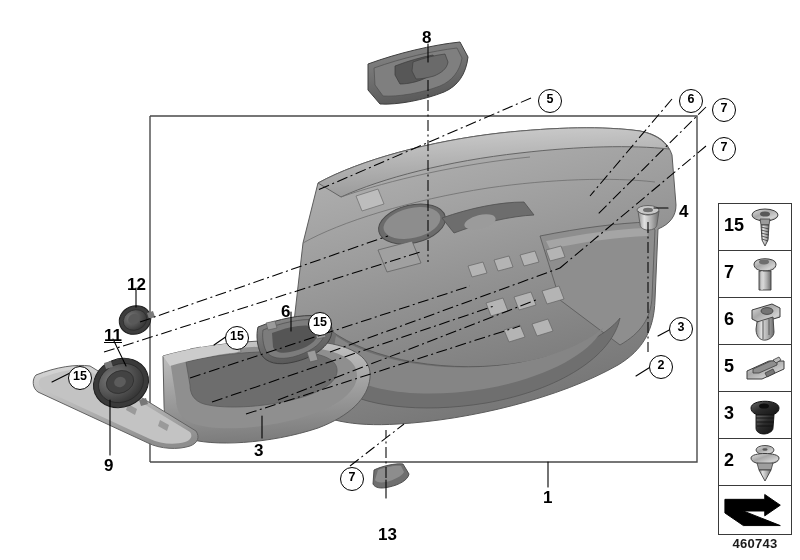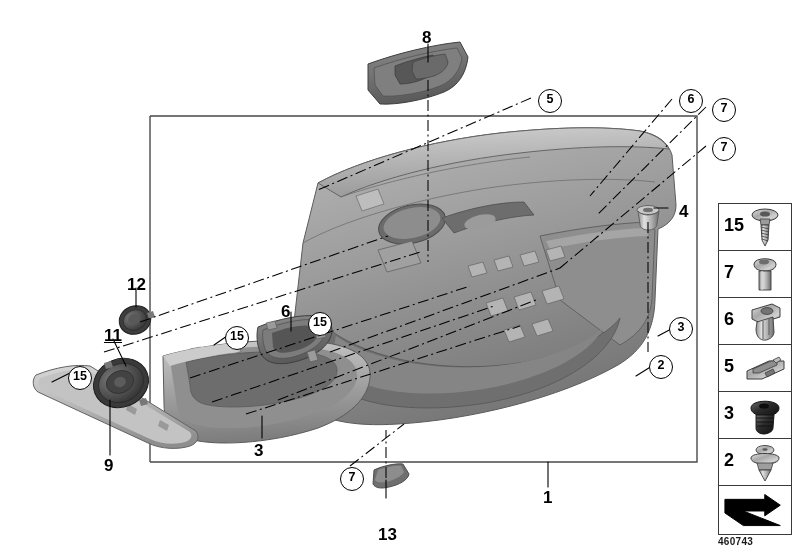--- a/index.html
+++ b/index.html
@@ -12,22 +12,22 @@
   .callout{position:absolute;width:22px;height:22px;border-radius:50%;
            border:1.6px solid #000;background:#fff;color:#000;
            font-weight:bold;font-size:12.5px;line-height:19px;text-align:center;
            font-family:"Liberation Sans",sans-serif;}
   .legend{position:absolute;left:718px;top:203px;width:74px;}
   .lcell{position:relative;box-sizing:border-box;width:74px;height:47px;
          border:1.5px solid #3a3a3a;border-bottom:none;background:#fff;}
   .lcell.last{border-bottom:1.5px solid #3a3a3a;height:50px;}
   .lnum{position:absolute;left:5px;top:11px;font-weight:bold;font-size:18px;color:#000;}
   .lart{position:absolute;right:4px;top:2px;width:44px;height:43px;}
-  .drawno{position:absolute;left:718px;top:536px;width:74px;text-align:left;
-          font-weight:bold;font-size:10px;letter-spacing:.3px;color:#1a1a1a;}
+  .drawno{position:absolute;left:718px;top:536px;width:74px;text-align:center;
+          font-weight:bold;font-size:13px;letter-spacing:.3px;color:#1a1a1a;}
 </style>
 </head>
 <body>
 
 <div id="stage">
 
   <svg class="layer" viewBox="0 0 800 560">
     <defs>
       <linearGradient id="gPanel" x1="0" y1="0" x2="0.35" y2="1">
         <stop offset="0" stop-color="#b9b9b9"></stop>

